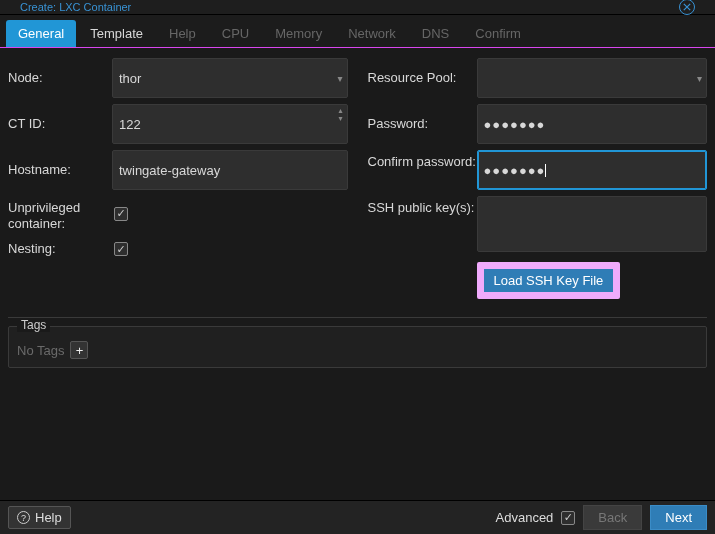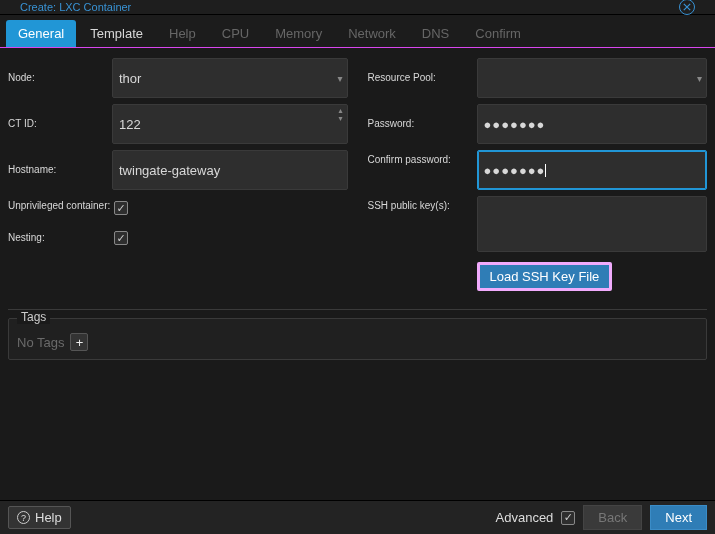--- a/index.html
+++ b/index.html
@@ -63,21 +63,21 @@
   .col { flex: 1; }
   .formrow {
     display: flex;
     align-items: center;
     margin-bottom: 6px;
     min-height: 24px;
   }
   .formrow .label {
     width: 104px;
     color: #d8d8d8;
-    font-size: 10px;
+    font-size: 13px;
     line-height: 1.2;
   }
   .col.right .formrow .label { width: 109px; }
   .formrow .label.multi { align-self: flex-start; padding-top: 4px;}
   .control {
     flex: 1;
     height: 40px;
     background: #2e2e2e;
     border: 1px solid #3a3a3a;
     border-radius: 2px;
@@ -122,21 +122,21 @@
     border-radius: 2px;
     display: flex; align-items: center; justify-content: center;
     color: #ccc;
     font-size: 11px;
     margin-left: 2px;
   }
   .checkbox.checked::after { content: "✓"; }
   .dots { letter-spacing: 1px; }
   .btn-primary {
     background: #2f7db6;
-    border: 3px solid #f0abfc;
+    border: 7px solid #f0abfc;
     color: #fff;
     padding: 4px 10px;
     border-radius: 2px;
     font-size: 13px;
     cursor: pointer;
     display: inline-block;
     margin-top: 4px;
   }
   .divider {
     border-top: 1px solid #3a3a3a;

